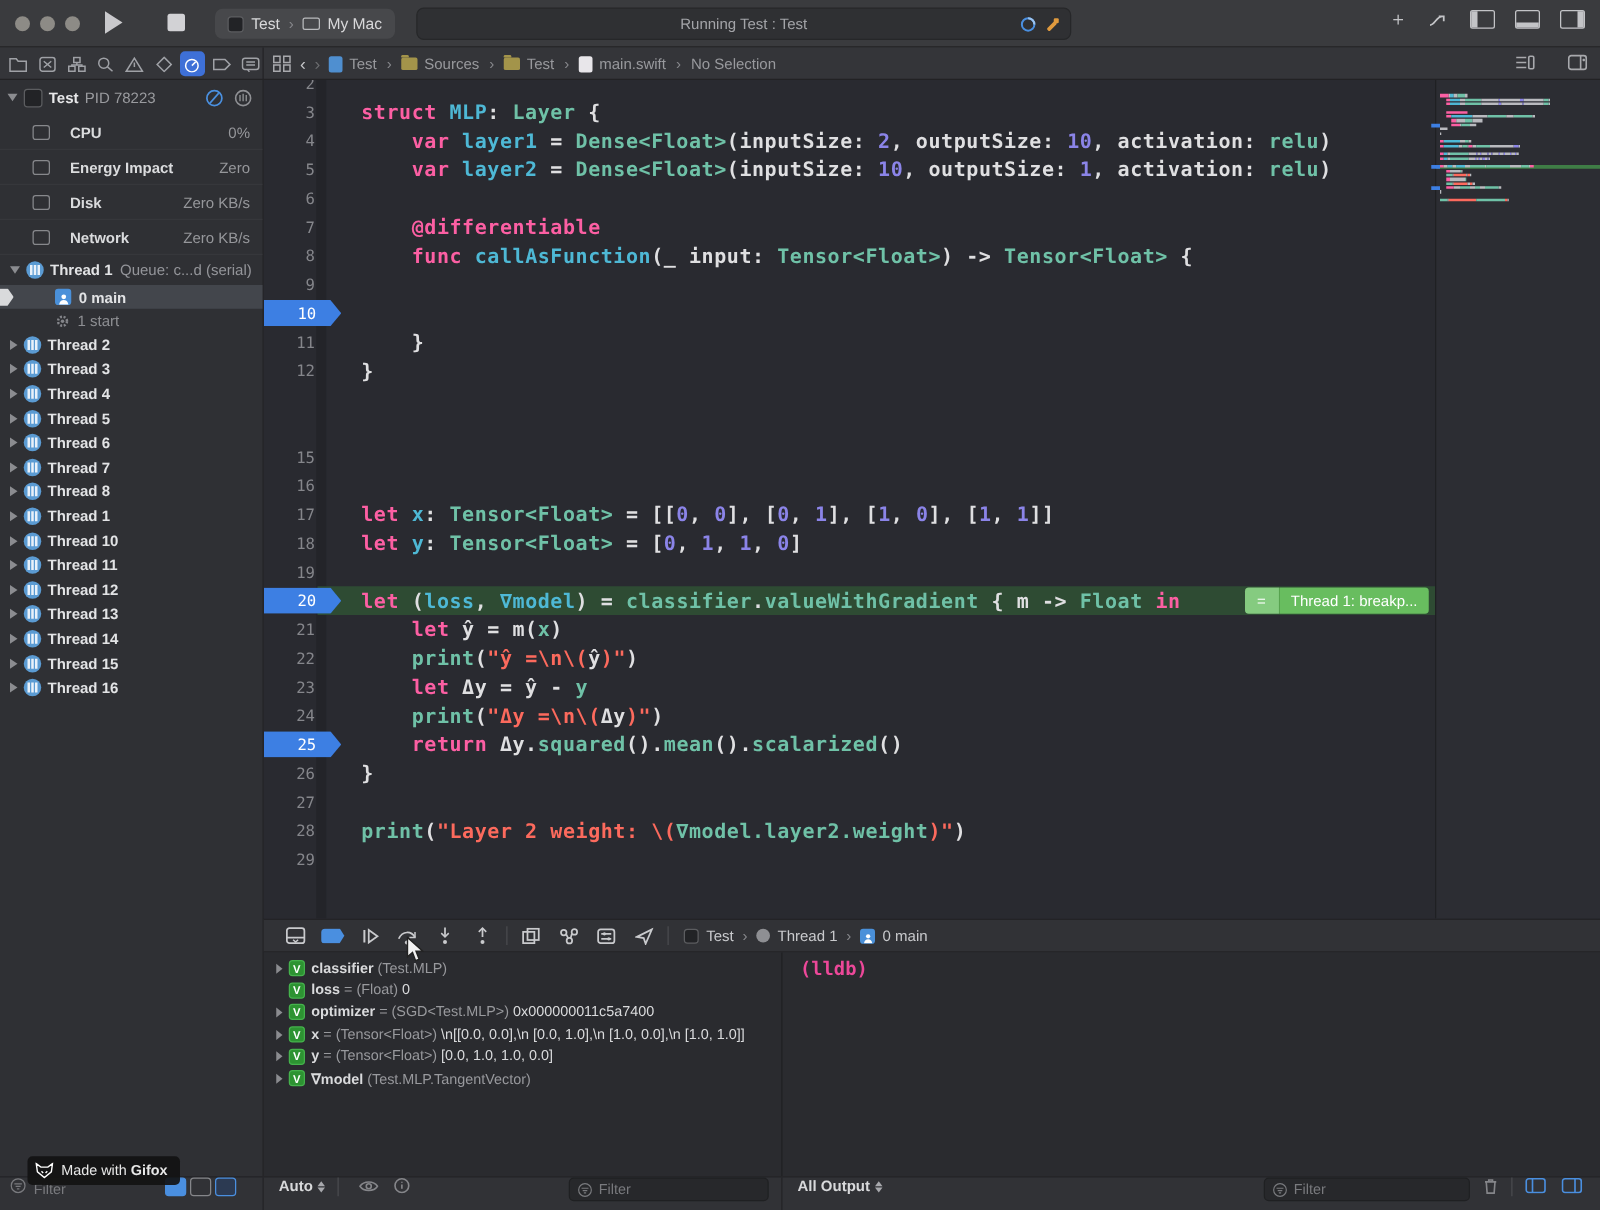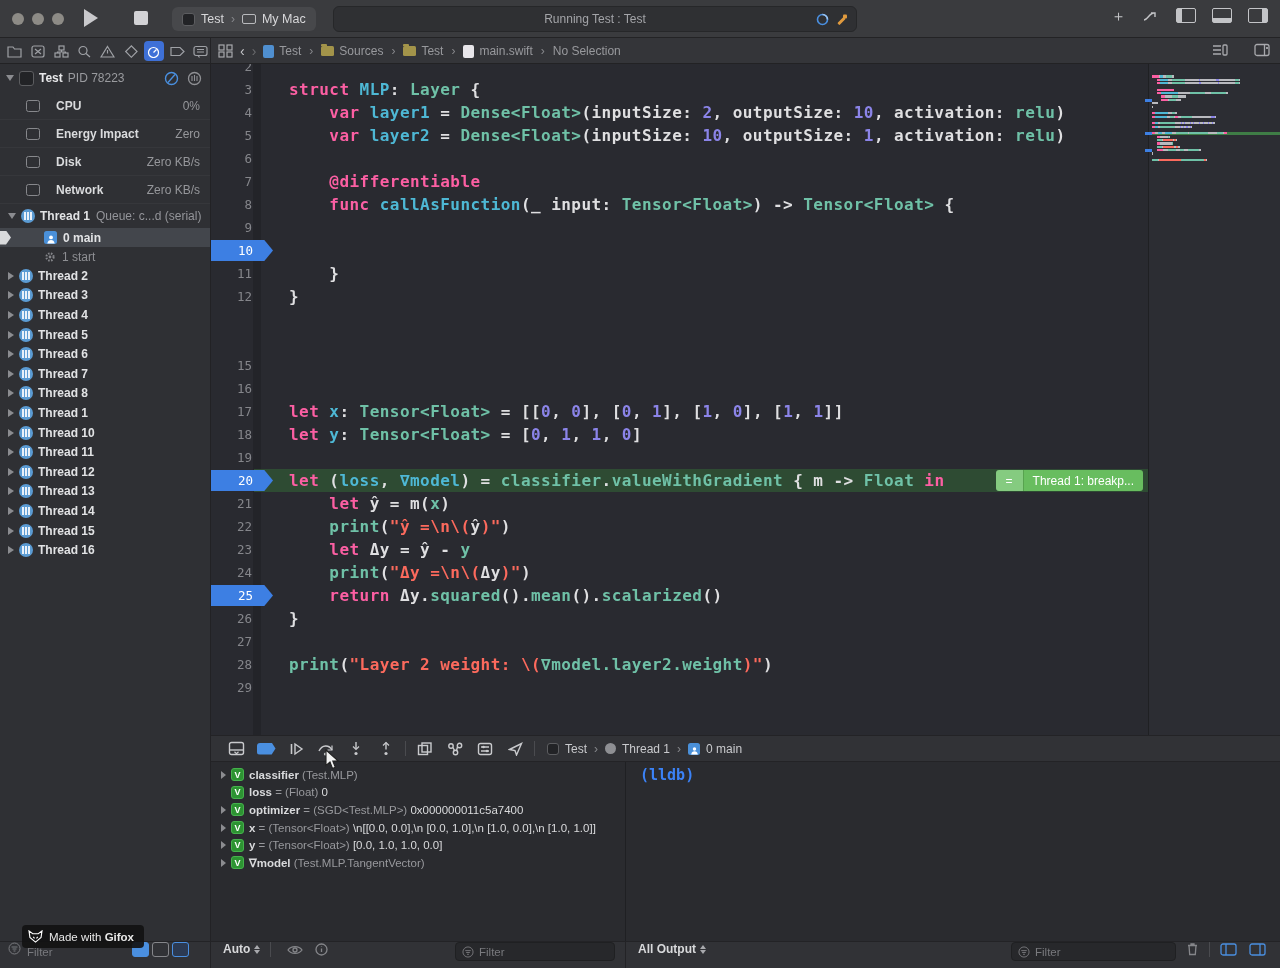--- a/index.html
+++ b/index.html
@@ -119,21 +119,21 @@
   #vars-pane { position:absolute; left:0; top:0; width:414px; height:179px; overflow:hidden; }
   #console-pane { position:absolute; left:414px; top:0; width:655px; height:179px; border-left:1px solid #1f2023; }
   .var-row { display:flex; align-items:center; height:17.6px; padding-left:10px; gap:5px; font-size:11.5px; color:#d9dadc; white-space:nowrap; }
   .var-row .tri-r { border-left-width:5px; border-top-width:4px; border-bottom-width:4px; }
   .var-row .tri-ph { width:5px; }
   .vbadge { width:13px; height:13px; background:#2d9332; border:1px solid #45b24c; border-radius:3px; color:#fff;
     font-size:9px; font-weight:bold; display:inline-flex; align-items:center; justify-content:center; flex:none; }
   .var-row b { font-weight:bold; }
   .var-row .vtype { color:#98999d; }
   #lldb-prompt { position:absolute; left:14px; top:4px; font-family:"DejaVu Sans Mono", monospace;
-    font-size:15px; font-weight:bold; color:#3b82f6; }
+    font-size:15px; font-weight:bold; color:#ec4899; }
 
   
   #bottombar { position:absolute; left:0; top:941px; width:1280px; height:27px; background:#313236; border-top:1px solid #232326; }
   .bb-sec { position:absolute; top:0; height:27px; display:flex; align-items:flex-start; }
   .filter-field { height:19px; background:#27282b; border:1px solid #1f2022; border-radius:4px;
     display:flex; align-items:center; padding:0 6px; gap:5px; }
   .filter-field input { background:transparent; border:none; outline:none; color:#cfd0d3; font-size:11.5px; width:100%;
     font-family:"Liberation Sans", sans-serif; }
   .filter-field input::placeholder { color:#797a7e; }
   .filter-glyph svg { display:block; }

